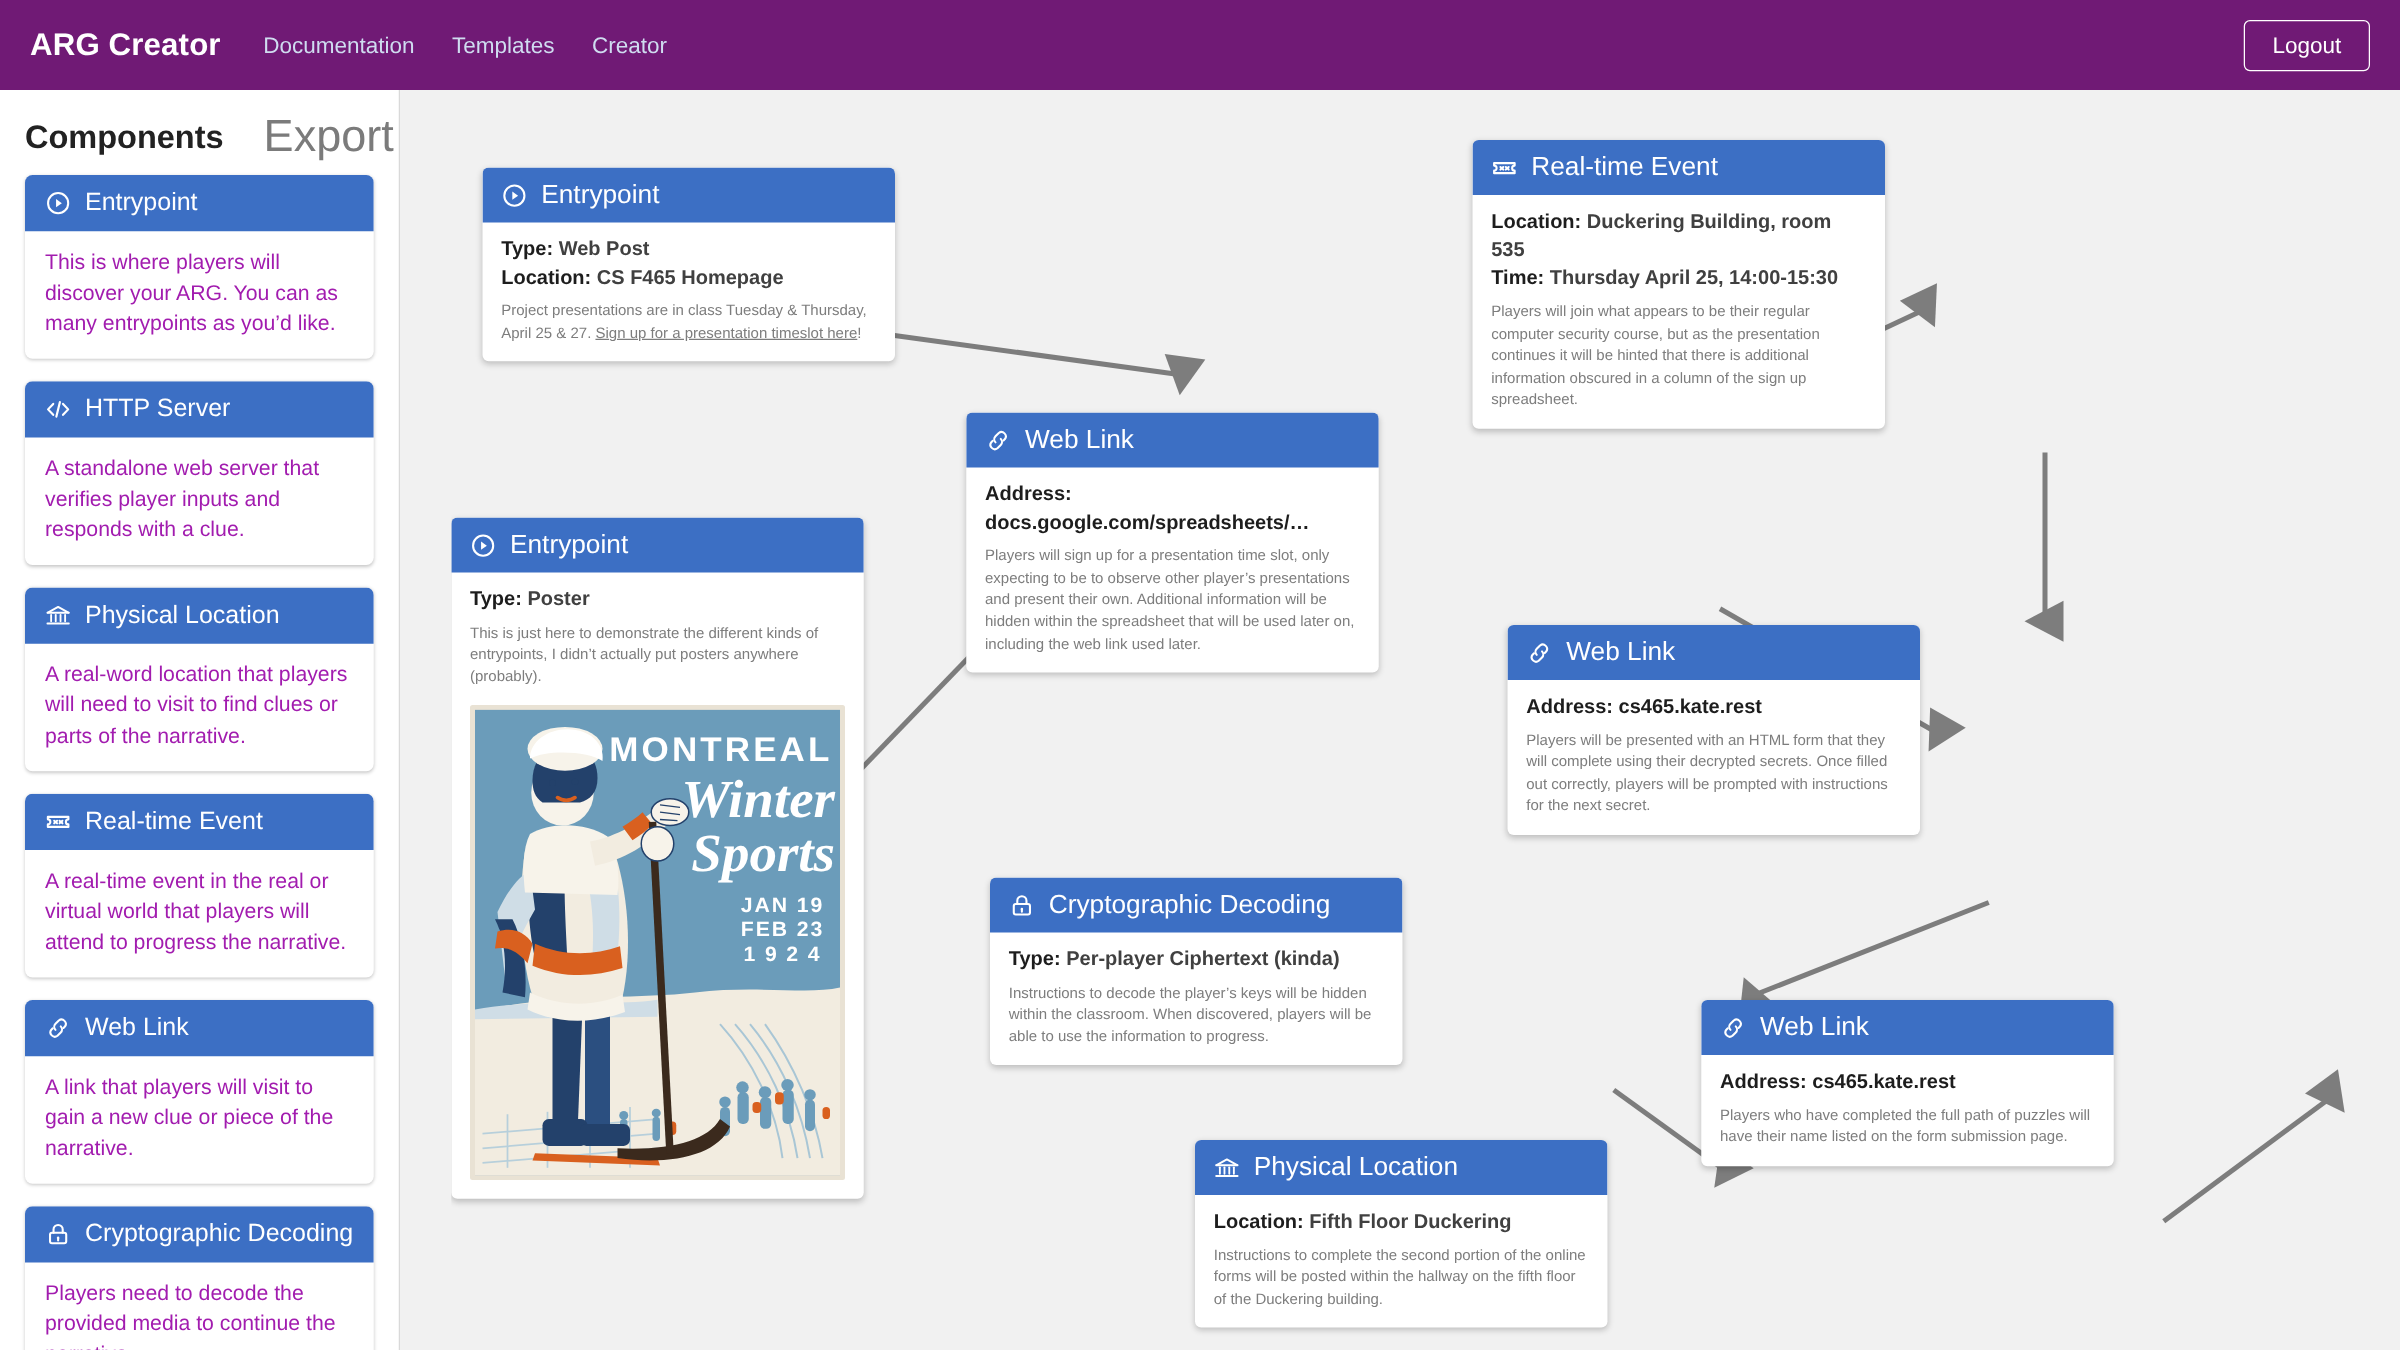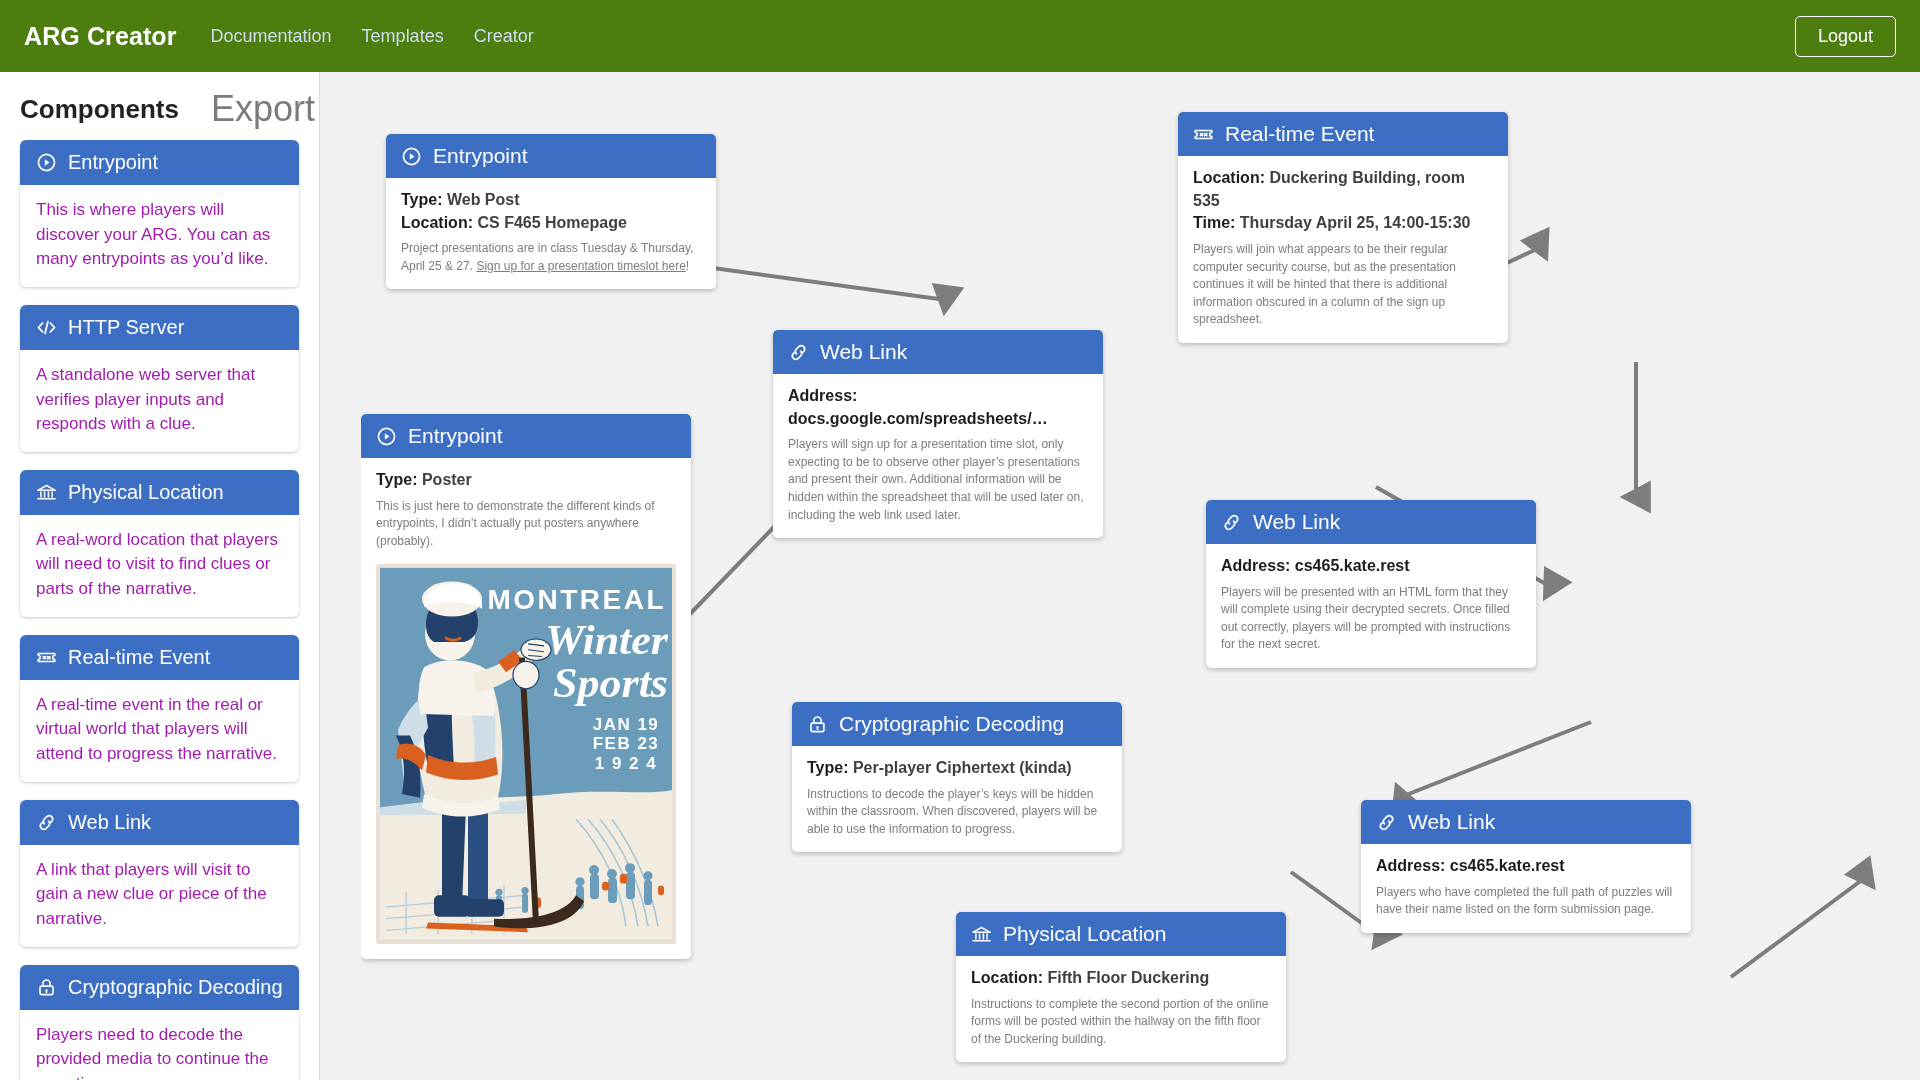--- a/index.html
+++ b/index.html
@@ -7,21 +7,21 @@
     width: 1920px; height: 1080px;
     overflow: hidden;
     font-family: "Liberation Sans", sans-serif;
     background: #f1f1f1;
   }
 
   
   #navbar {
     position: absolute; top: 0; left: 0;
     width: 1920px; height: 72px;
-    background: #4d7c0f;
+    background: #701a75;
     display: flex; align-items: center;
     padding: 0 24px;
     z-index: 50;
   }
   #brand {
     color: #ffffff;
     font-size: 25px;
     font-weight: bold;
     letter-spacing: .1px;
     margin-right: 34px;

